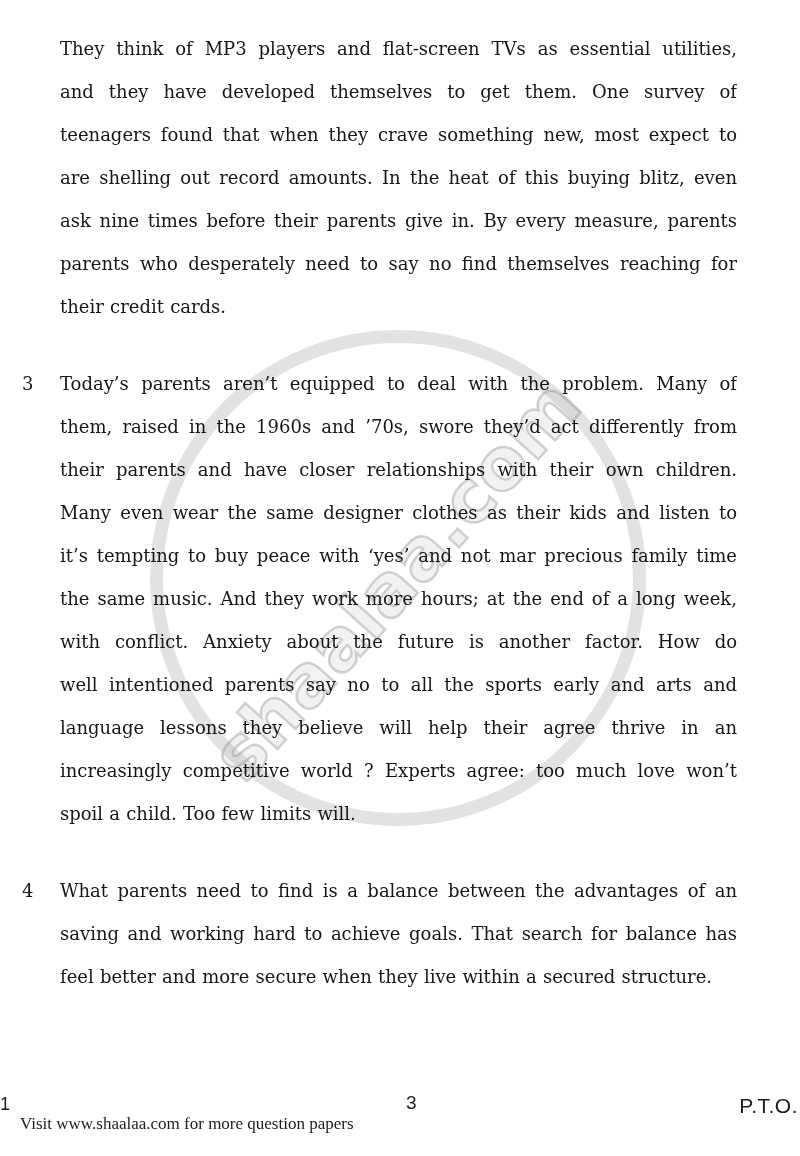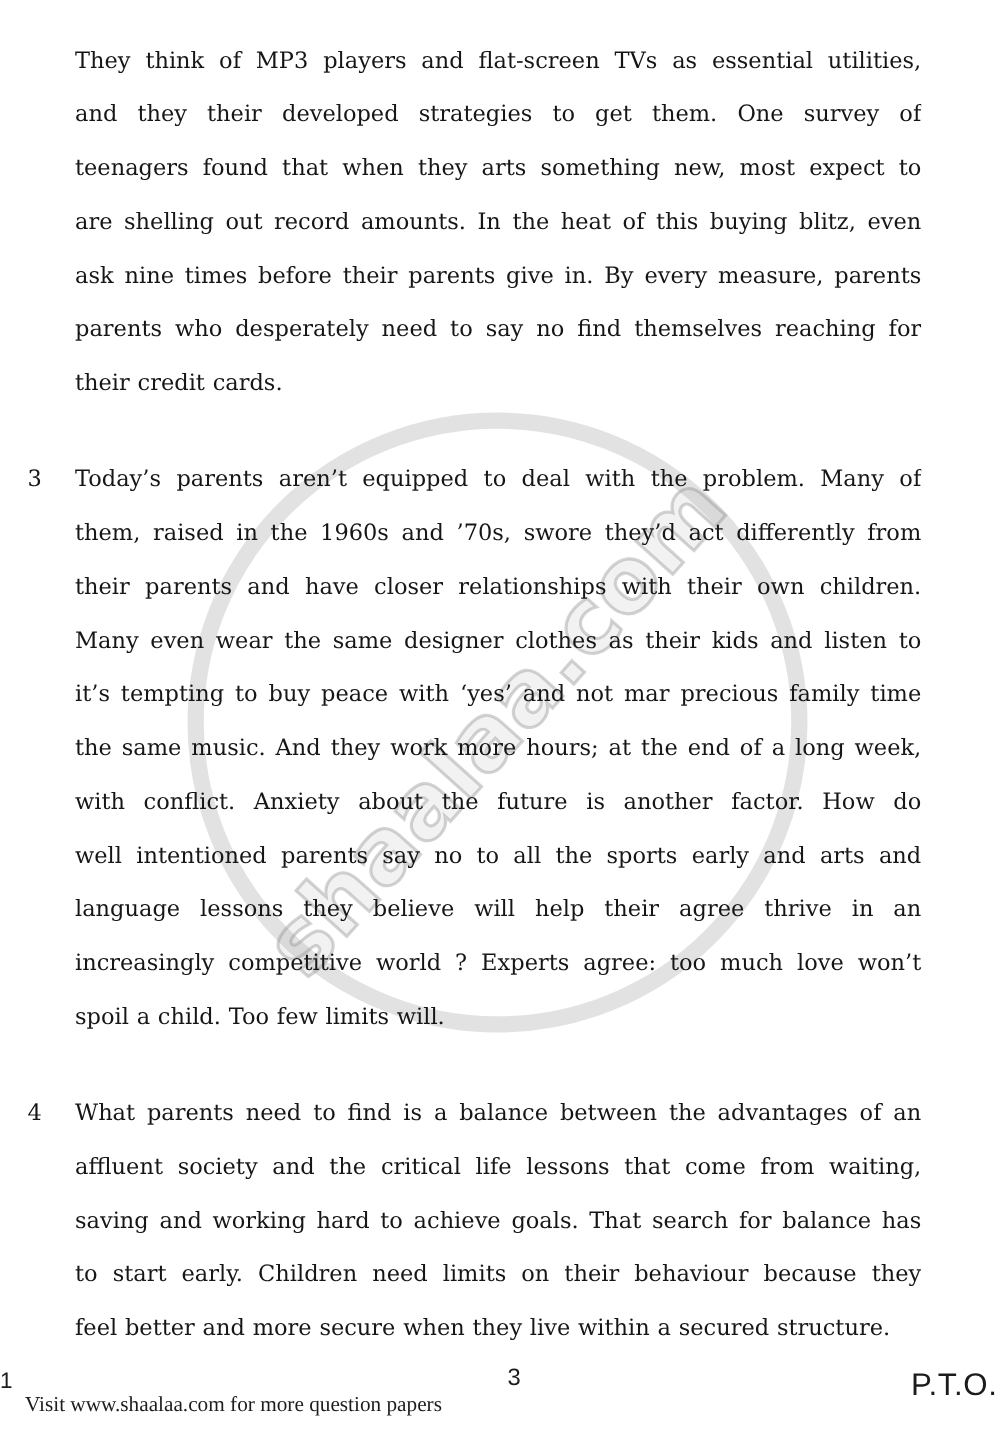--- a/index.html
+++ b/index.html
@@ -73,36 +73,36 @@
 
   
   .footer-left, .footer-page, .footer-pto, .footer-promo {
     position: absolute;
     z-index: 1;
     font-family: "Liberation Sans", sans-serif;
     color: #1c1c1c;
   }
   .footer-left  { left: -5px; top: 1094px; font-size: 18px; }
   .footer-page  { left: 406px; top: 1092px; font-size: 19px; }
-  .footer-pto   { right: 2px; top: 1094px; font-size: 25px; letter-spacing: 0.5px; }
+  .footer-pto   { right: 2px; top: 1094px; font-size: 21px; letter-spacing: 0.5px; }
   .footer-promo { left: 20px; top: 1114px; font-size: 17px; font-family: Liberation Serif, serif; }
 </style>
 </head>
 <body>
 
 <div class="page">
 
   <div class="wm-circle"></div>
   <div class="wm-text">shaalaa.com</div>
 
   <div class="content">
       <div class="para">
         <div class="line">They think of MP3 players and flat-screen TVs as essential utilities,</div>
-        <div class="line">and they their developed strategies to get them. One survey of</div>
-        <div class="line">teenagers found that when they arts something new, most expect to</div>
+        <div class="line">and they have developed themselves to get them. One survey of</div>
+        <div class="line">teenagers found that when they crave something new, most expect to</div>
         <div class="line">are shelling out record amounts. In the heat of this buying blitz, even</div>
         <div class="line">ask nine times before their parents give in. By every measure, parents</div>
         <div class="line">parents who desperately need to say no find themselves reaching for</div>
         <div class="line last">their credit cards.</div>
       </div>
       <div class="para">
         <span class="para-num">3</span>
         <div class="line">Today’s parents aren’t equipped to deal with the problem. Many of</div>
         <div class="line">them, raised in the 1960s and ’70s, swore they’d act differently from</div>
         <div class="line">their parents and have closer relationships with their own children.</div>
@@ -111,23 +111,21 @@
         <div class="line">the same music. And they work more hours; at the end of a long week,</div>
         <div class="line">with conflict. Anxiety about the future is another factor. How do</div>
         <div class="line">well intentioned parents say no to all the sports early and arts and</div>
         <div class="line">language lessons they believe will help their agree thrive in an</div>
         <div class="line">increasingly competitive world ? Experts agree: too much love won’t</div>
         <div class="line last">spoil a child. Too few limits will.</div>
       </div>
       <div class="para">
         <span class="para-num">4</span>
         <div class="line">What parents need to find is a balance between the advantages of an</div>
-        <div class="line">affluent society and the critical life lessons that come from waiting,</div>
         <div class="line">saving and working hard to achieve goals. That search for balance has</div>
-        <div class="line">to start early. Children need limits on their behaviour because they</div>
         <div class="line last">feel better and more secure when they live within a secured structure.</div>
       </div>
     </div>
 
   <div class="footer-left">/1</div>
   <div class="footer-page">3</div>
   <div class="footer-pto">P.T.O.</div>
   <div class="footer-promo">Visit www.shaalaa.com for more question papers</div>
 
 </div>

